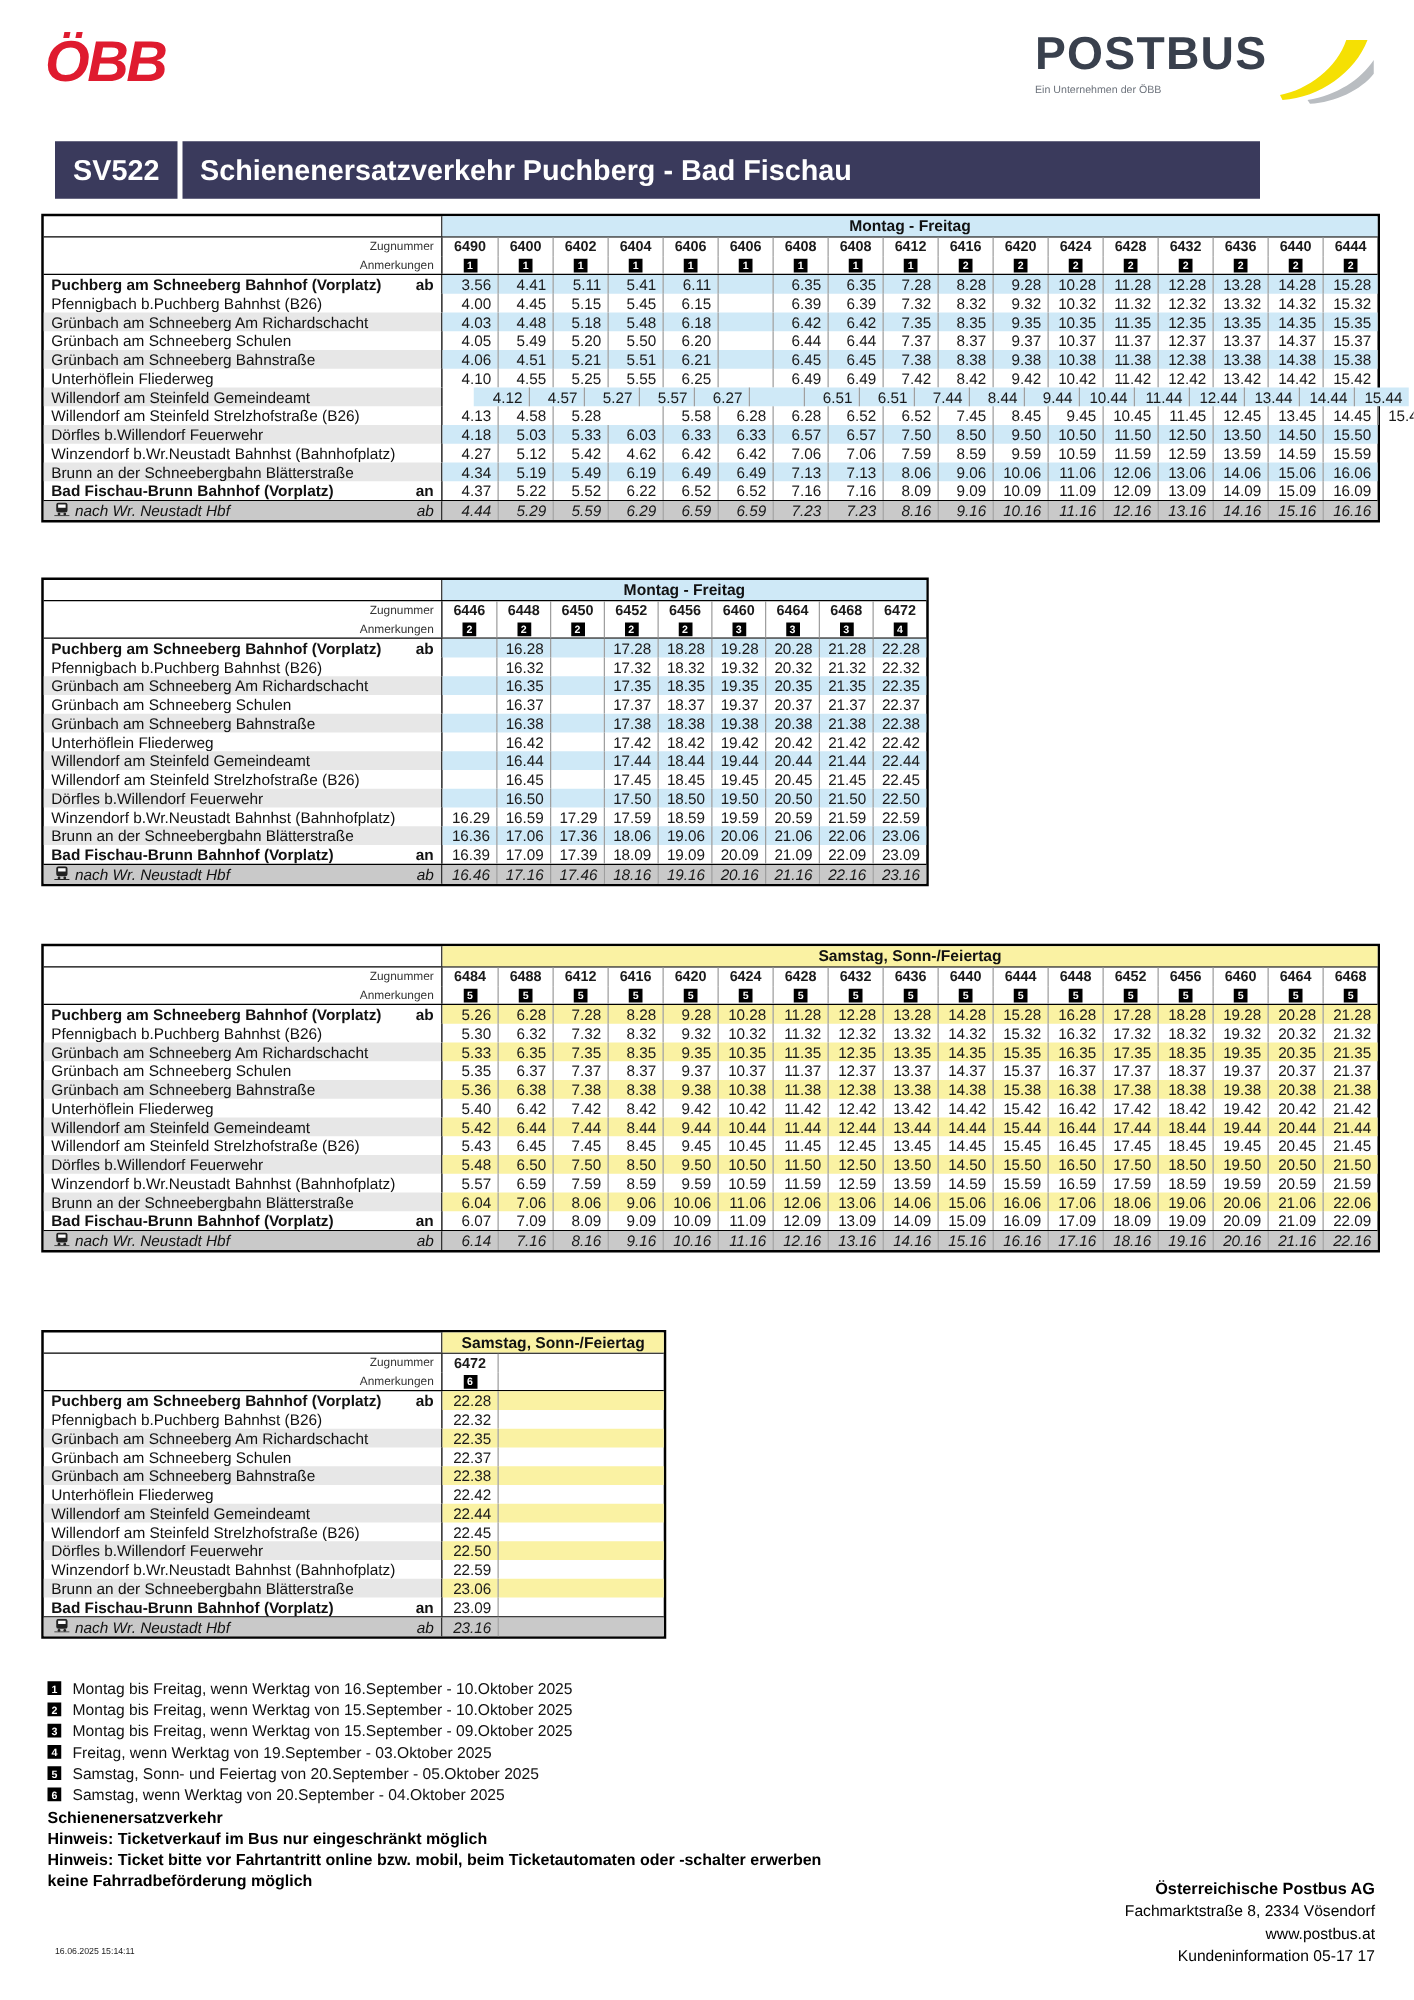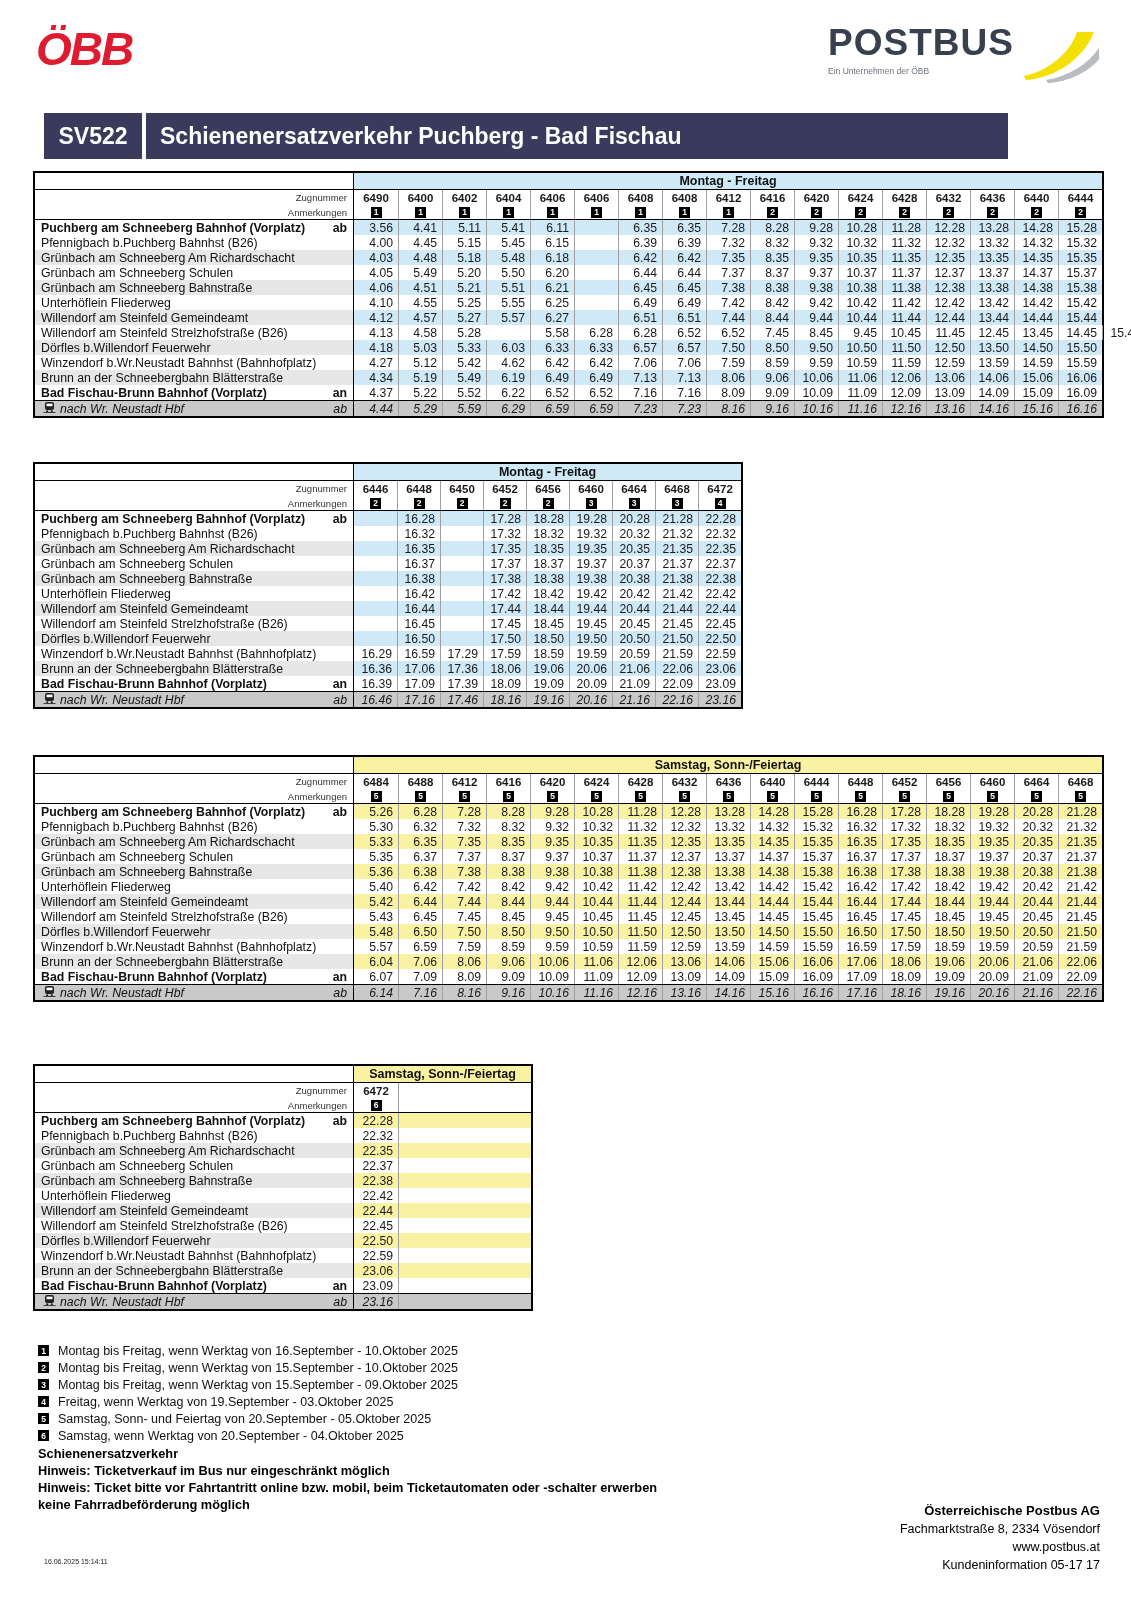--- a/index.html
+++ b/index.html
@@ -309,21 +309,21 @@
           <div class="cell time-cell" style="flex: 0 0 44px;">13.42</div>
           <div class="cell time-cell" style="flex: 0 0 44px;">14.42</div>
           <div class="cell time-cell" style="flex: 0 0 44px;">15.42</div>
         </div>
         <div class="tt-row data-row">
           <div class="cell station-col st gshade">
             <span class="st-name">
               <span>Willendorf am Steinfeld Gemeindeamt</span>
             </span>
           </div>
-          <div class="cell time-cell first tint" style="flex: 0 0 44px;">4.12</div>
+          <div class="cell time-cell first tint" style="flex: 0 0 44px; margin-left: 25px;">4.12</div>
           <div class="cell time-cell tint" style="flex: 0 0 44px;">4.57</div>
           <div class="cell time-cell tint" style="flex: 0 0 44px;">5.27</div>
           <div class="cell time-cell tint" style="flex: 0 0 44px;">5.57</div>
           <div class="cell time-cell tint" style="flex: 0 0 44px;">6.27</div>
           <div class="cell time-cell tint" style="flex: 0 0 44px;"></div>
           <div class="cell time-cell tint" style="flex: 0 0 44px;">6.51</div>
           <div class="cell time-cell tint" style="flex: 0 0 44px;">6.51</div>
           <div class="cell time-cell tint" style="flex: 0 0 44px;">7.44</div>
           <div class="cell time-cell tint" style="flex: 0 0 44px;">8.44</div>
           <div class="cell time-cell tint" style="flex: 0 0 44px;">9.44</div>

